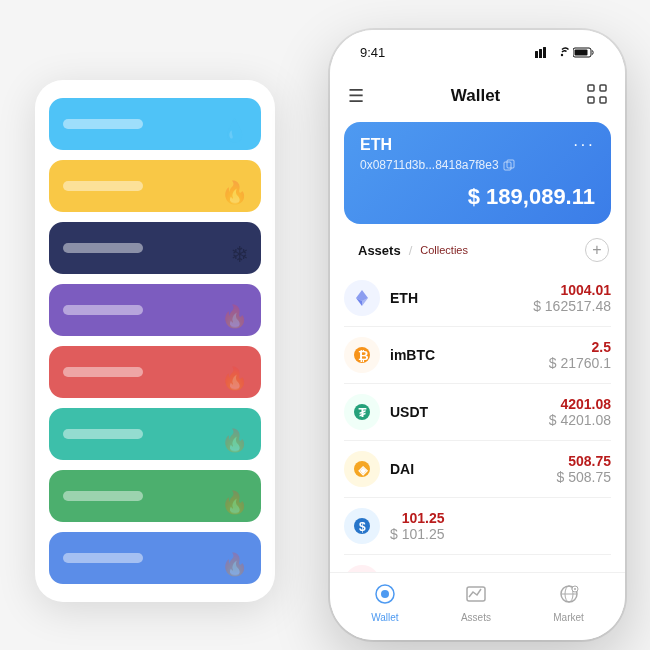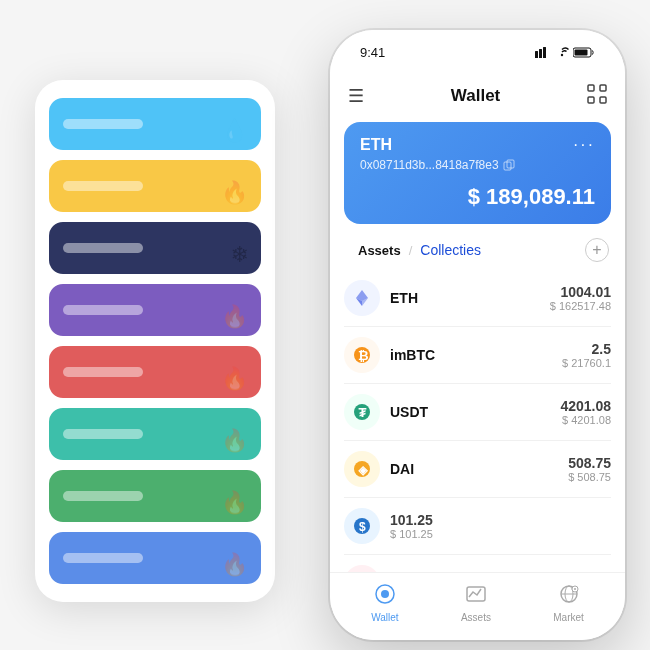--- a/index.html
+++ b/index.html
@@ -205,22 +205,22 @@
       font-weight: 600;
       color: #111;
     }
 
     .assets-tab-divider {
       font-size: 13px;
       color: #ccc;
     }
 
     .assets-tab-inactive {
-      font-size: 14px;
-      color: #1d4ed8;
+      font-size: 11px;
+      color: #7f1d1d;
     }
 
     .assets-add {
       width: 24px;
       height: 24px;
       border: 1.5px solid #ccc;
       border-radius: 50%;
       display: flex;
       align-items: center;
       justify-content: center;
@@ -272,25 +272,25 @@
       flex: 1;
     }
 
     .asset-amounts {
       text-align: right;
     }
 
     .asset-amount {
       font-size: 14px;
       font-weight: 600;
-      color: #404040;
+      color: #b91c1c;
     }
 
     .asset-usd {
-      font-size: 11px;
+      font-size: 14px;
       color: #999;
     }
 
     
     .bottom-nav {
       height: 68px;
       border-top: 1px solid #f0f0f0;
       display: flex;
       align-items: center;
       justify-content: space-around;

